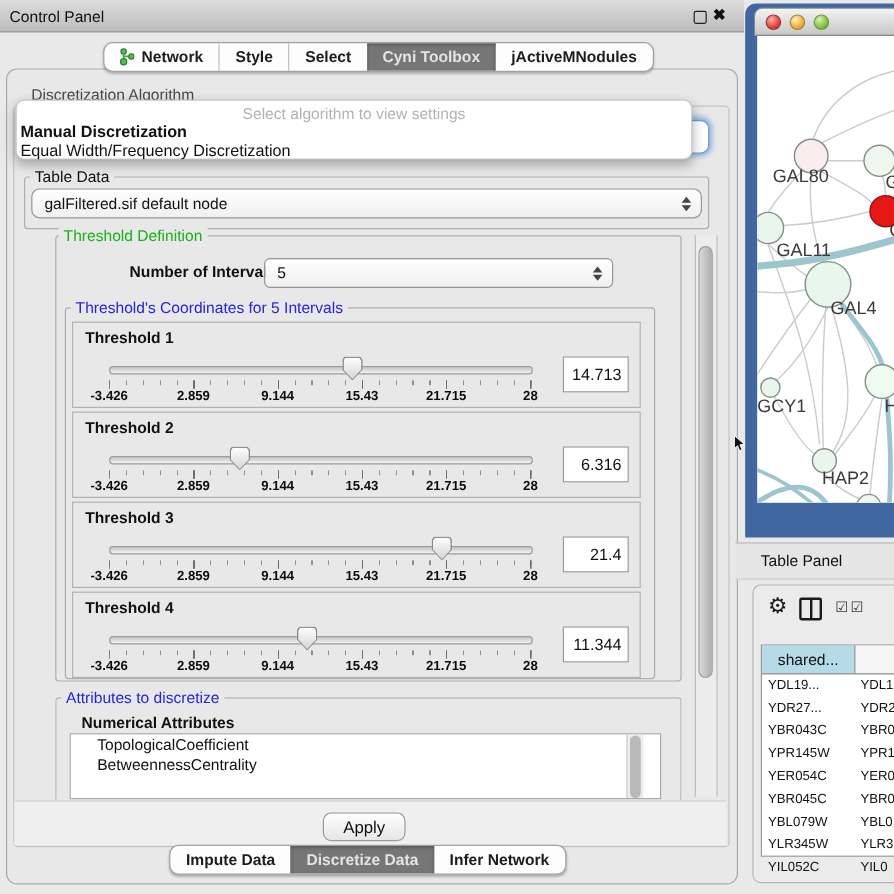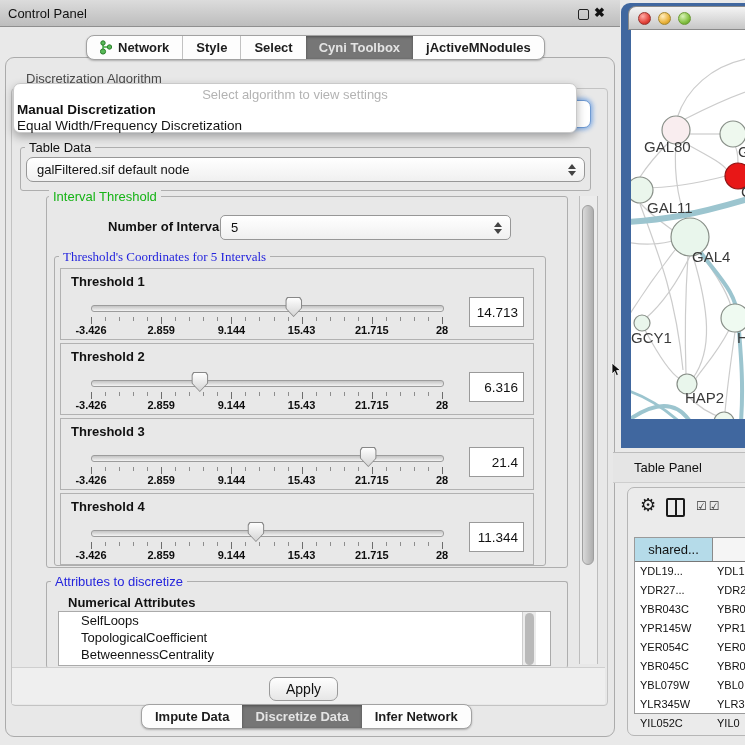--- a/index.html
+++ b/index.html
@@ -174,33 +174,33 @@
 </div>
 <div class="abs combo" style="left:26px;top:157px;width:559px;height:25px;">
   <span>galFiltered.sif default node</span>
   <span class="spin">
       <i class="up"></i>
       <i class="dn"></i>
     </span>
 </div>
 
 <div class="abs grp" style="left:46px;top:196px;width:520px;height:370px;">
-  <span class="legend lg-green" style="left:2px;">Interval Threshold</span>
+  <span class="legend lg-green" style="left:2px;">Threshold Definition</span>
 </div>
 <div class="abs fs13 bold" style="left:88px;top:219px;">Number of Intervals</div>
 <div class="abs combo" style="left:220px;top:215px;width:291px;height:25px;border-radius:5px;">
   <span>5</span>
   <span class="spin">
       <i class="up"></i>
       <i class="dn"></i>
     </span>
 </div>
 
 <div class="abs grp" style="left:54px;top:256px;width:490px;height:308px;">
-  <span class="legend lg-blue" style="left:4px;font-family:Liberation Serif, serif;">Threshold's Coordinates for 5 Intervals</span>
+  <span class="legend lg-blue" style="left:4px;">Threshold's Coordinates for 5 Intervals</span>
 </div>
 
 <div class="abs th-panel" style="top:268px;">
   <span class="th-label">Threshold 1</span>
   <div class="track"></div>
   <div class="ticks-minor"></div>
   <div class="ticks-major"></div>
   <div class="handle" style="left: 232.596px;">
       <i></i>
     </div>
@@ -268,21 +268,20 @@
     </div>
   <div class="valbox">11.344</div>
 </div>
 
 <div class="abs grp" style="left:46px;top:581px;width:520px;height:86px;border-bottom:none;">
   <span class="legend lg-blue" style="left:4px;">Attributes to discretize</span>
 </div>
 <div class="abs fs13 bold" style="left:48px;top:595px;">Numerical Attributes</div>
 <div class="abs attr-list">
   <div id="attr-items">
-      <div class="attr-item">SelfLoops</div>
       <div class="attr-item">TopologicalCoefficient</div>
       <div class="attr-item">BetweennessCentrality</div>
     </div>
   <div class="attr-sb">
       <div class="attr-thumb"></div>
     </div>
 </div>
 
 <div class="abs v-sb">
   <div class="v-thumb"></div>

